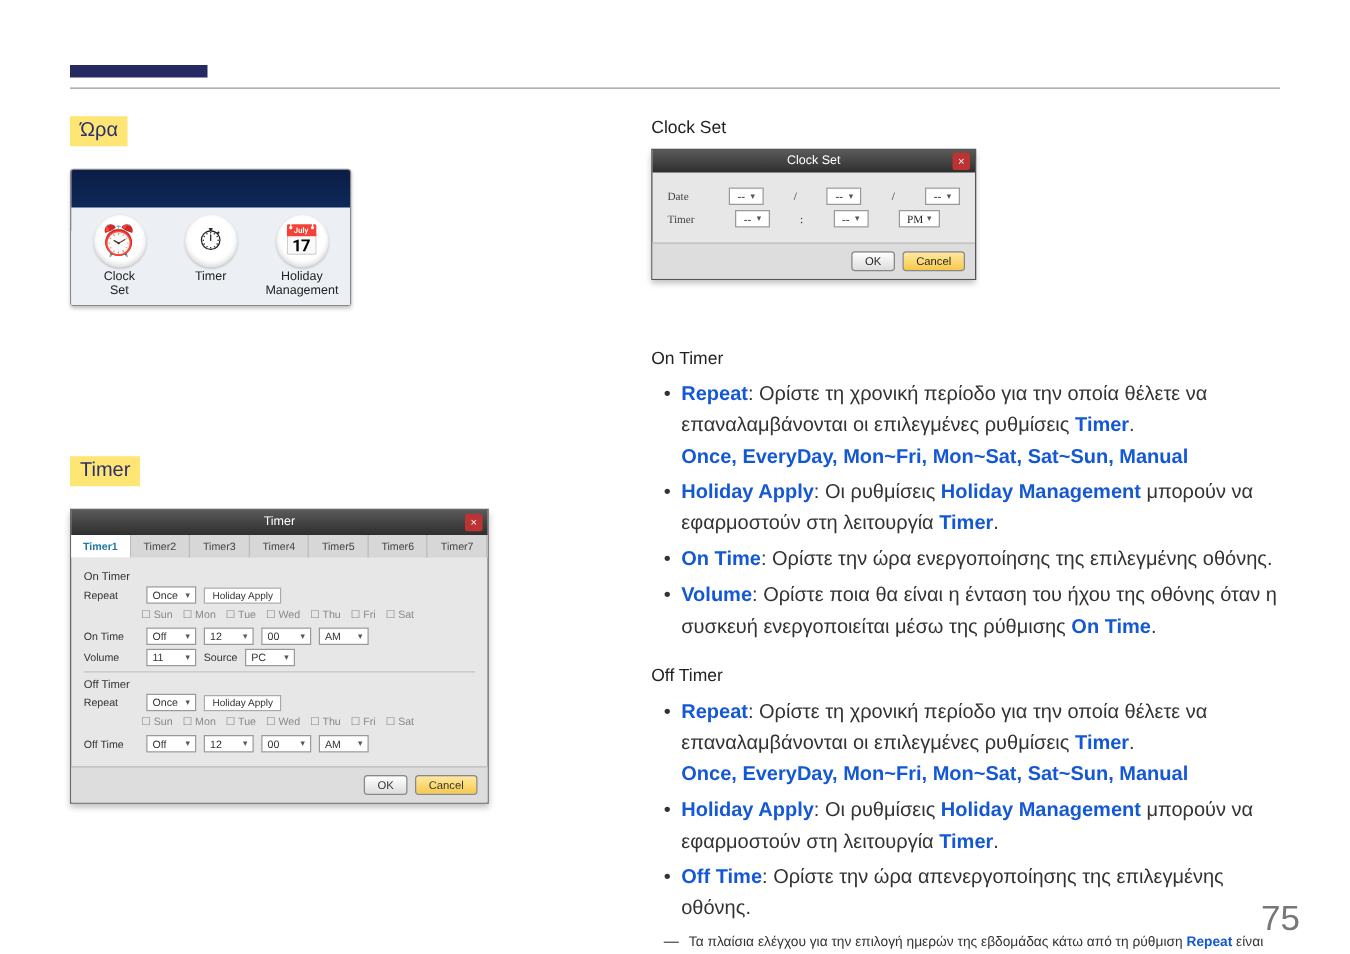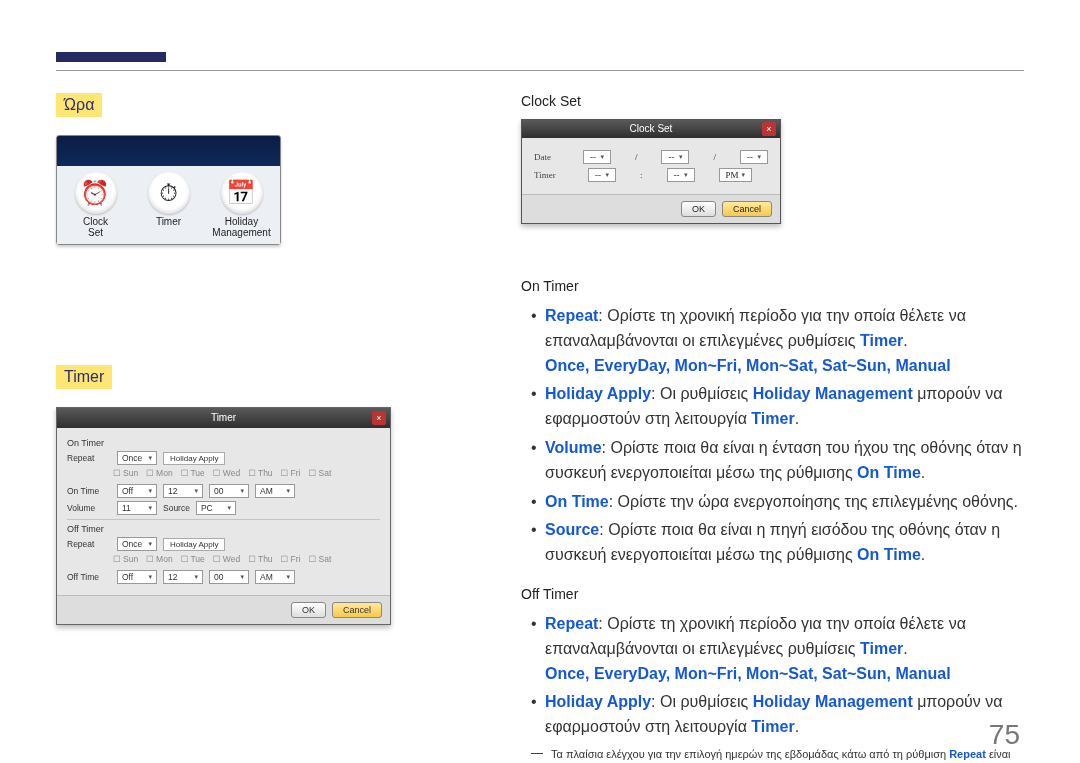--- a/index.html
+++ b/index.html
@@ -51,21 +51,21 @@
   .para { font-size: 10.5px; line-height: 1.45; margin-bottom: 4px; color: #333; }
   ul.bul { list-style: none; padding-left: 10px; }
   ul.bul li { position: relative; padding-left: 14px; margin-bottom: 4px; line-height: 1.55; font-size: 16px; color: #333; }
   ul.bul li::before { content: "•"; position: absolute; left: 0; top: 0; }
   .kw { color: #1558d6; font-weight: bold; }
   .note-row { display:flex; gap:8px; padding-left:10px; margin-top:6px; }
   .note-dash { font-size:12px; }
   .note { font-size: 11px; line-height:1.5; color:#333; }
   .page-num {
     position: absolute;
-    right: 60px;
+    right: 40px;
     bottom: 12px;
     font-size: 28px;
     color: #777;
     font-weight: 300;
   }
 
   
   .mock-icons {
     width: 225px;
     background: linear-gradient(#0b1d45, #103065 45%, #eceff3 45%, #eceff3);
@@ -209,20 +209,29 @@
         </div>
       </div>
 
       <div class="hl-yellow">Timer</div>
 
       <div class="mock-timer">
         <div class="title">
           <span>Timer</span>
           <span class="x">×</span>
         </div>
+        <div class="tabs">
+          <span>Timer1</span>
+          <span>Timer2</span>
+          <span>Timer3</span>
+          <span>Timer4</span>
+          <span>Timer5</span>
+          <span>Timer6</span>
+          <span>Timer7</span>
+        </div>
         <div class="body">
           <div class="grp-lbl">On Timer</div>
           <div class="row">
             <span class="lab">Repeat</span>
             <span class="sel">Once</span>
             <span class="happly">Holiday Apply</span>
           </div>
           <div class="chkrow">
             <span class="chk">Sun</span>
             <span class="chk">Mon</span>
@@ -313,40 +322,40 @@
       <div class="h3">On Timer</div>
       <ul class="bul">
         <li>
           <span class="kw">Repeat</span><span>: Ορίστε τη χρονική περίοδο για την οποία θέλετε να επαναλαμβάνονται οι επιλεγμένες ρυθμίσεις </span><span class="kw">Timer</span><span>.</span><br>
           <span class="kw">Once, EveryDay, Mon~Fri, Mon~Sat, Sat~Sun, Manual</span>
         </li>
         <li>
           <span class="kw">Holiday Apply</span><span>: Οι ρυθμίσεις </span><span class="kw">Holiday Management</span><span> μπορούν να εφαρμοστούν στη λειτουργία </span><span class="kw">Timer</span><span>.</span>
         </li>
         <li>
+          <span class="kw">On Time</span><span>: Ορίστε την ώρα ενεργοποίησης της επιλεγμένης οθόνης.</span>
+        </li>
+        <li>
           <span class="kw">Volume</span><span>: Ορίστε ποια θα είναι η ένταση του ήχου της οθόνης όταν η συσκευή ενεργοποιείται μέσω της ρύθμισης </span><span class="kw">On Time</span><span>.</span>
-        </li>
-        <li>
-          <span class="kw">On Time</span><span>: Ορίστε την ώρα ενεργοποίησης της επιλεγμένης οθόνης.</span>
-        </li>
-        <li>
-          <span class="kw">Source</span><span>: Ορίστε ποια θα είναι η πηγή εισόδου της οθόνης όταν η συσκευή ενεργοποιείται μέσω της ρύθμισης </span><span class="kw">On Time</span><span>.</span>
         </li>
       </ul>
 
       <div class="sub-gap"></div>
 
       <div class="h3">Off Timer</div>
       <ul class="bul">
         <li>
           <span class="kw">Repeat</span><span>: Ορίστε τη χρονική περίοδο για την οποία θέλετε να επαναλαμβάνονται οι επιλεγμένες ρυθμίσεις </span><span class="kw">Timer</span><span>.</span><br>
           <span class="kw">Once, EveryDay, Mon~Fri, Mon~Sat, Sat~Sun, Manual</span>
         </li>
         <li>
           <span class="kw">Holiday Apply</span><span>: Οι ρυθμίσεις </span><span class="kw">Holiday Management</span><span> μπορούν να εφαρμοστούν στη λειτουργία </span><span class="kw">Timer</span><span>.</span>
+        </li>
+        <li>
+          <span class="kw">Off Time</span><span>: Ορίστε την ώρα απενεργοποίησης της επιλεγμένης οθόνης.</span>
         </li>
       </ul>
 
       <div class="note-row">
         <span class="note-dash">―</span>
         <div class="note">
           <span>Τα πλαίσια ελέγχου για την επιλογή ημερών της εβδομάδας κάτω από τη ρύθμιση </span><span class="kw">Repeat</span><span> είναι ενεργά μόνο εάν έχει επιλεγεί η λειτουργία </span><span class="kw">Manual</span><span>.</span>
         </div>
       </div>
 

